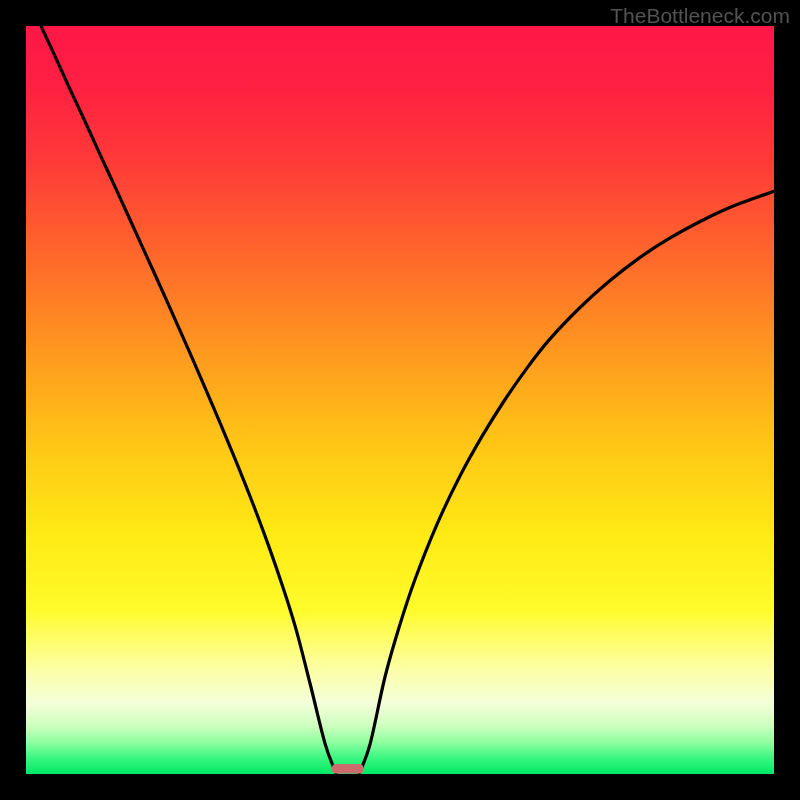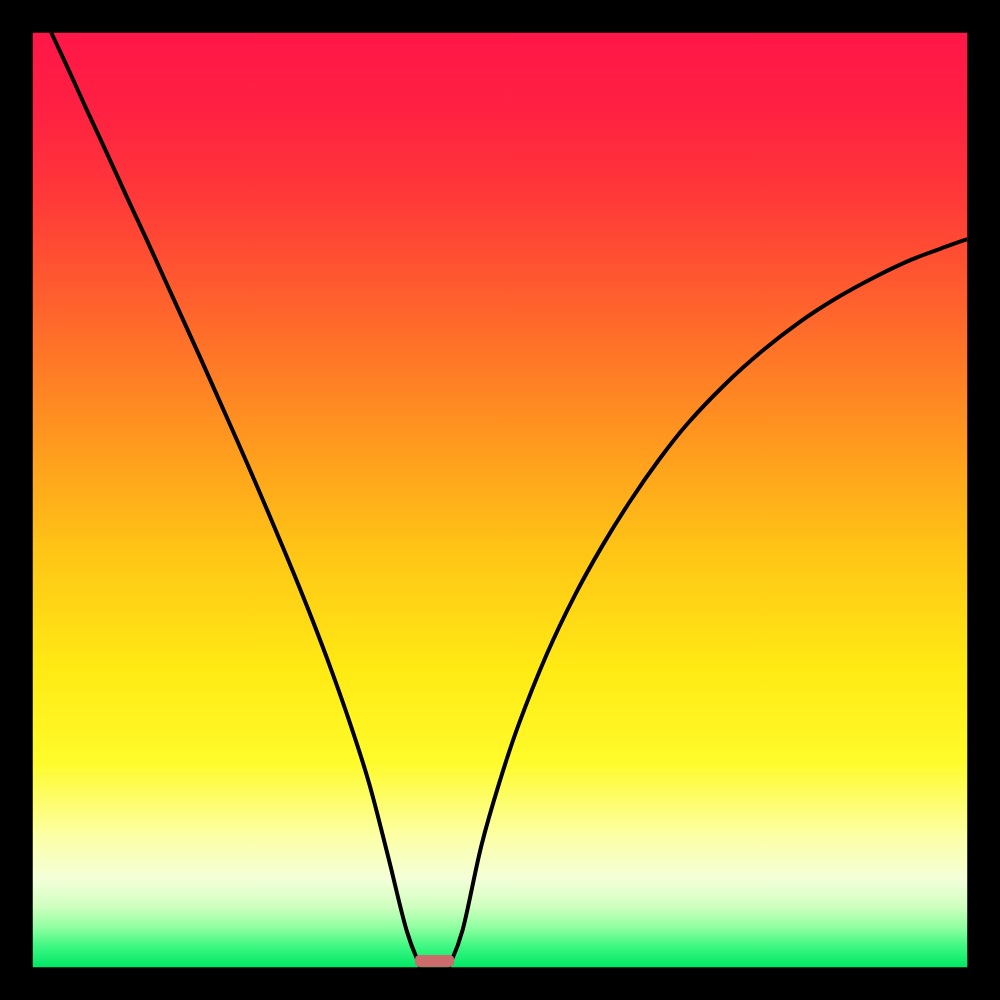--- a/index.html
+++ b/index.html
@@ -35,20 +35,21 @@
     font-size: 21px;
     letter-spacing: 0px;
     font-weight: 400;
   }
   svg { display: block; }
 </style>
 </head>
 <body>
 
 <div class="frame">
+  <div class="attribution">TheBottleneck.com</div>
 
   <div class="plot">
     <svg id="plot-svg" width="748" height="748" viewBox="0 0 748 748">
       <defs>
         <linearGradient id="bg-grad" x1="0" y1="0" x2="0" y2="1">
             <stop offset="0.00%" stop-color="#ff1748"></stop>
             <stop offset="8.00%" stop-color="#ff2042"></stop>
             <stop offset="18.00%" stop-color="#ff3a38"></stop>
             <stop offset="30.00%" stop-color="#ff652c"></stop>
             <stop offset="42.00%" stop-color="#ff9220"></stop>

